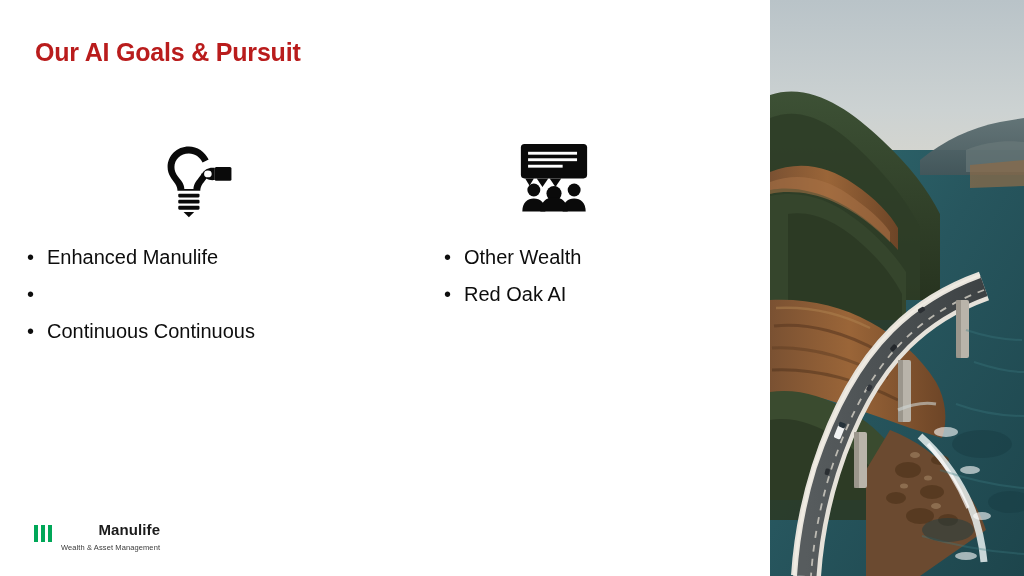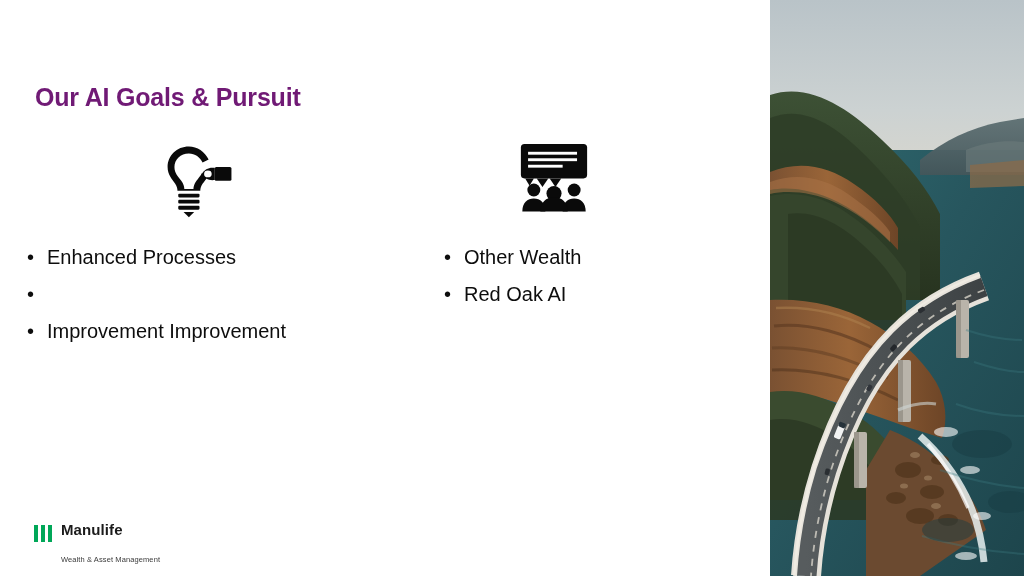--- a/index.html
+++ b/index.html
@@ -19,24 +19,23 @@
     overflow: hidden;
   }
 
   
   .slide-title {
     position: absolute;
     left: 35px;
     top: 38px;
     font-size: 25px;
     font-weight: bold;
-    color: #701a75;
+    color: #b91c1c;
     letter-spacing: -0.2px;
     white-space: nowrap;
-    margin-top: 45px;
   }
 
   
   .icon-block {
     position: absolute;
   }
   .icon-idea { left: 160px; top: 142px; width: 76px; height: 76px; }
   .icon-audience { left: 518px; top: 142px; width: 72px; height: 70px; }
   .icon-block svg { display: block; width: 100%; height: 100%; }
 
@@ -68,20 +67,21 @@
     color: #0d0d0d;
   }
 
   
   .logo {
     position: absolute;
     left: 34px;
     top: 522px;
     display: flex;
     align-items: flex-start;
+    text-align: right;
   }
   .logo-bars {
     display: flex;
     gap: 3px;
     margin-top: 3px;
     margin-right: 9px;
   }
   .logo-bars i {
     display: block;
     width: 4px;
@@ -93,21 +93,21 @@
     font-weight: bold;
     color: #1b1b1b;
     line-height: 1.05;
     letter-spacing: 0.1px;
   }
   .logo-tagline {
     font-size: 7.5px;
     font-weight: normal;
     color: #3a3a3a;
     line-height: 1.2;
-    margin-top: 17px;
+    margin-top: 5px;
     letter-spacing: 0.1px;
   }
 
   
   .photo {
     position: absolute;
     left: 770px;
     top: 0;
     width: 254px;
     height: 576px;
@@ -168,28 +168,28 @@
 
         <circle cx="50" cy="71" r="10.5"></circle>
         <path d="M31 96 C31 83 39 76 50 76 C61 76 69 83 69 96 Z"></path>
       </g>
     </svg>
   </div>
 
   <div class="bullet-col col-left">
     <div class="bullet-item">
       <span class="bullet-dot">•</span>
-      <span class="bullet-text">Enhanced Processes</span>
-    </div>
-    <div class="bullet-item">
-      <span class="bullet-dot">•</span>
-    </div>
-    <div class="bullet-item">
-      <span class="bullet-dot">•</span>
-      <span class="bullet-text">Improvement Improvement</span>
+      <span class="bullet-text">Enhanced Manulife</span>
+    </div>
+    <div class="bullet-item">
+      <span class="bullet-dot">•</span>
+    </div>
+    <div class="bullet-item">
+      <span class="bullet-dot">•</span>
+      <span class="bullet-text">Continuous Continuous</span>
     </div>
   </div>
 
   <div class="bullet-col col-right">
     <div class="bullet-item">
       <span class="bullet-dot">•</span>
       <span class="bullet-text">Other Wealth</span>
     </div>
     <div class="bullet-item">
       <span class="bullet-dot">•</span>

